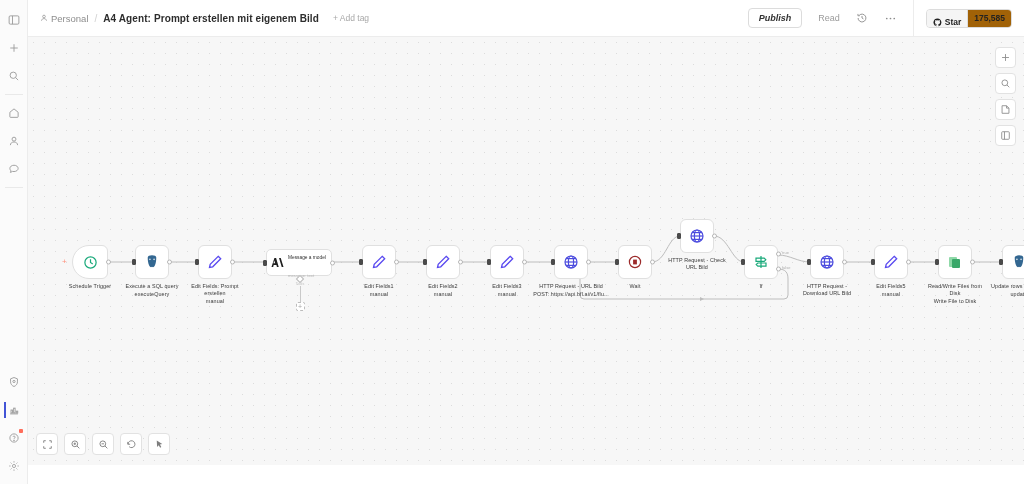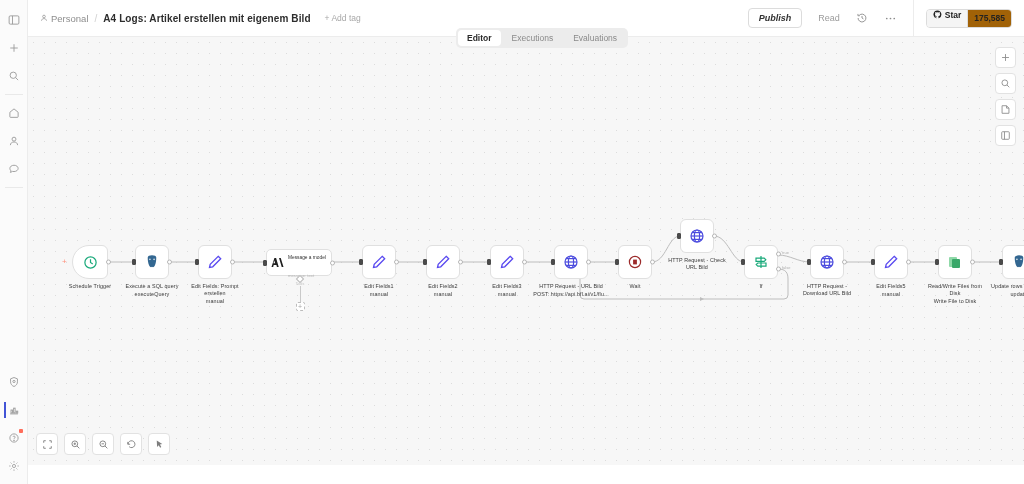--- a/index.html
+++ b/index.html
@@ -52,21 +52,21 @@
     font-size: 9px; color: #333; padding: 4px 10px; font-weight: 600; font-style: italic;
   }
   .saved-txt { font-size: 9px; color: #9b9b9b; margin-left: 16px; }
   .hdr-icon { margin-left: 16px; color: #8b8b8b; display:flex; align-items:center;}
   .hdr-divider { width: 1px; height: 37px; background: #ececec; margin-left: 16px; }
   .star-group {
     display: flex; align-items: stretch; margin-left: 12px; margin-right: 12px;
     border: 1px solid #dcdcdc; border-radius: 4px; overflow: hidden; height: 19px;
   }
   .star-left {
-    display: flex; align-items: flex-start; gap: 3px; padding: 0 6px;
+    display: flex; align-items: flex-end; gap: 3px; padding: 0 6px;
     background: #f5f5f5; font-size: 8.5px; font-weight: 600; color: #222;
   }
   .star-count {
     display: flex; align-items: center; padding: 0 6px; background: #a16207;
     font-size: 8.5px; color: #222; border-left: 1px solid #dcdcdc; font-weight: bold;
   }
 
   
   #tabs {
     position: absolute; left: 456px; top: 28px;
@@ -246,21 +246,21 @@
   <div id="header">
     <div id="breadcrumb">
       <span class="bc-person">
         <svg width="8" height="8" viewBox="0 0 16 16" fill="none" stroke="currentColor" stroke-width="1.4">
             <circle cx="8" cy="5" r="2.7"></circle>
             <path d="M3 13.5c0-2.6 2.2-4.3 5-4.3s5 1.7 5 4.3"></path>
           </svg>
         <span>Personal</span>
       </span>
       <span class="bc-sep">/</span>
-      <span class="bc-title">A4 Logs: Artikel erstellen mit eigenem Bild</span>
+      <span class="bc-title">A4 Agent: Prompt erstellen mit eigenem Bild</span>
       <span class="add-tag">+ Add tag</span>
     </div>
     <div id="header-right">
       <button class="publish-btn">Publish</button>
       <span class="saved-txt">Read</span>
       <span class="hdr-icon">
         <svg width="12" height="12" viewBox="0 0 16 16" fill="none" stroke="currentColor" stroke-width="1.2">
             <path d="M2.8 8a5.2 5.2 0 1 0 1.6-3.7"></path>
             <path d="M2.6 2.6v2.4h2.4"></path>
             <path d="M8 5.3V8l1.9 1.2"></path>
@@ -279,25 +279,20 @@
           <svg width="9" height="9" viewBox="0 0 16 16" fill="currentColor">
               <path d="M8 .8a7.2 7.2 0 0 0-2.3 14c.36.07.5-.15.5-.34v-1.3c-2 .44-2.43-.96-2.43-.96-.33-.84-.8-1.06-.8-1.06-.66-.45.05-.44.05-.44.73.05 1.11.75 1.11.75.65 1.1 1.7.79 2.12.6.07-.47.25-.79.46-.97-1.6-.18-3.28-.8-3.28-3.56 0-.79.28-1.43.74-1.93-.07-.18-.32-.91.07-1.9 0 0 .6-.2 1.98.73a6.9 6.9 0 0 1 3.6 0c1.38-.93 1.98-.73 1.98-.73.39.99.14 1.72.07 1.9.46.5.74 1.14.74 1.93 0 2.77-1.69 3.38-3.3 3.56.26.22.49.66.49 1.33v1.97c0 .19.13.42.5.34A7.2 7.2 0 0 0 8 .8z"></path>
             </svg>
           <span>Star</span>
         </span>
         <span class="star-count">175,585</span>
       </span>
     </div>
   </div>
 
-  <div id="tabs">
-    <div class="tab active">Editor</div>
-    <div class="tab">Executions</div>
-    <div class="tab">Evaluations</div>
-  </div>
 
   <div id="canvas">
 
     <svg id="canvas-svg">
       <g stroke="#bdbdbd" stroke-width="1" fill="none">
         <line x1="80" y1="225" x2="107" y2="225"></line>
         <line x1="141" y1="225" x2="170" y2="225"></line>
         <line x1="204" y1="225" x2="238" y2="225"></line>
         <line x1="304" y1="225" x2="334" y2="225"></line>
         <line x1="368" y1="225" x2="398" y2="225"></line>

